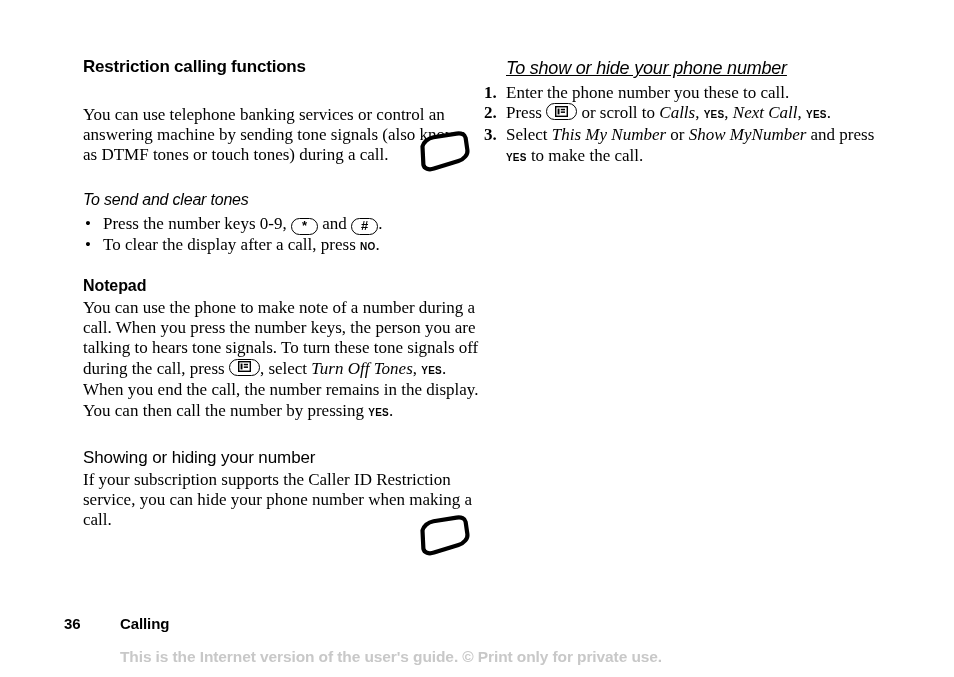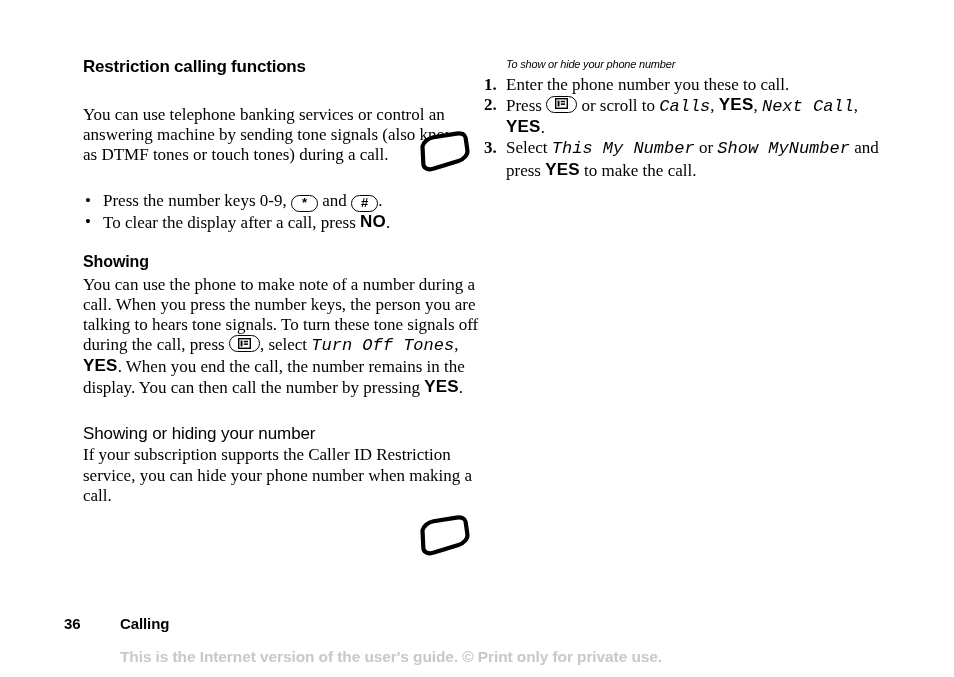--- a/index.html
+++ b/index.html
@@ -66,25 +66,26 @@
     font-style: italic;
     font-size: 16px;
     letter-spacing: -0.2px;
     margin: 0 0 4px 0;
     line-height: 1.15;
   }
   .head-right-italic {
     font-family: "Liberation Sans", sans-serif;
     font-weight: normal;
     font-style: italic;
-    font-size: 11px;
+    font-size: 18px;
     letter-spacing: -0.2px;
     margin: 0 0 4px 0;
     line-height: 1.15;
     padding-left: 22px;
+    text-decoration: underline;
   }
 
   
   .body-text {
     font-family: "Liberation Serif", serif;
     font-size: 17px;
     line-height: 20.2px;
     margin: 0;
   }
 
@@ -129,26 +130,26 @@
     position: absolute;
     left: 0;
     top: 0;
     font-weight: bold;
     font-family: "Liberation Serif", serif;
   }
 
   
   .menu-name {
     font-style: italic;
-    font-family: Liberation Mono, monospace;
+    font-family: Liberation Serif, serif;
   }
   .softkey {
     font-family: "Liberation Sans", sans-serif;
     font-weight: bold;
-    font-size: 17px;
+    font-size: 10px;
     letter-spacing: 0.2px;
     vertical-align: 0.5px;
   }
 
   
   .keycap {
     display: inline-block;
     border: 1.4px solid #000;
     border-radius: 9px;
     height: 15px;
@@ -214,32 +215,33 @@
 <div class="page">
 
   <div class="col-left">
 
     <h1 class="title-main">Restriction calling functions</h1>
 
     <p class="body-text">You can use telephone banking services or control an answering machine by sending tone signals (also known as DTMF tones or touch tones) during a call.</p>
 
     <div class="gap-lg"></div>
 
+    <h3 class="head-sans-italic">To send and clear tones</h3>
     <ul class="bullets">
       <li>
         <span class="bullet-dot">•</span><span>Press the number keys 0-9,</span> <span class="keycap key-star"><span class="kc-glyph">*</span></span> <span>and</span> <span class="keycap key-hash"><span class="kc-glyph">#</span></span><span>.</span>
       </li>
       <li>
         <span class="bullet-dot">•</span><span>To clear the display after a call, press</span> <span class="softkey">NO</span><span>.</span>
       </li>
     </ul>
 
     <div class="gap-md"></div>
 
-    <h2 class="head-sans-bold">Showing</h2>
+    <h2 class="head-sans-bold">Notepad</h2>
     <p class="body-text"><span>You can use the phone to make note of a number during a call. When you press the number keys, the person you are talking to hears tone signals. To turn these tone signals off during the call, press</span> <span class="keycap key-menu"><svg width="13" height="11" viewBox="0 0 13 11" aria-hidden="true">
             <rect x="0.7" y="0.7" width="11.6" height="9.6" fill="none" stroke="#000" stroke-width="1.4"></rect>
             <rect x="2.6" y="2.6" width="1.9" height="5.8" fill="#000"></rect>
             <rect x="5.8" y="2.8" width="4.2" height="1.5" fill="#000"></rect>
             <rect x="5.8" y="5.4" width="4.2" height="1.5" fill="#000"></rect>
           </svg></span><span>, select</span> <span class="menu-name">Turn Off Tones</span><span>,</span> <span class="softkey">YES</span><span>. When you end the call, the number remains in the display. You can then call the number by pressing</span> <span class="softkey">YES</span><span>.</span></p>
 
     <div class="gap-lg"></div>
 
     <h2 class="head-sans">Showing or hiding your number</h2>

